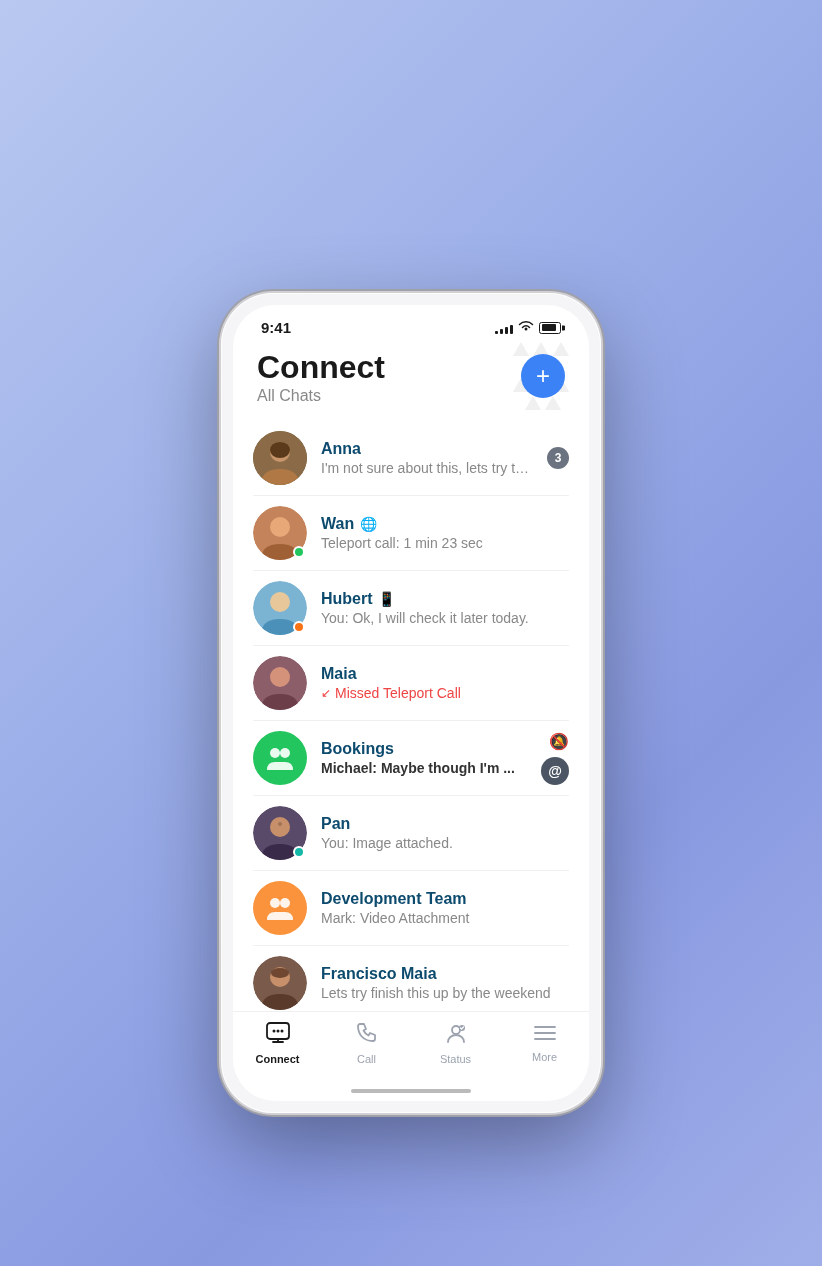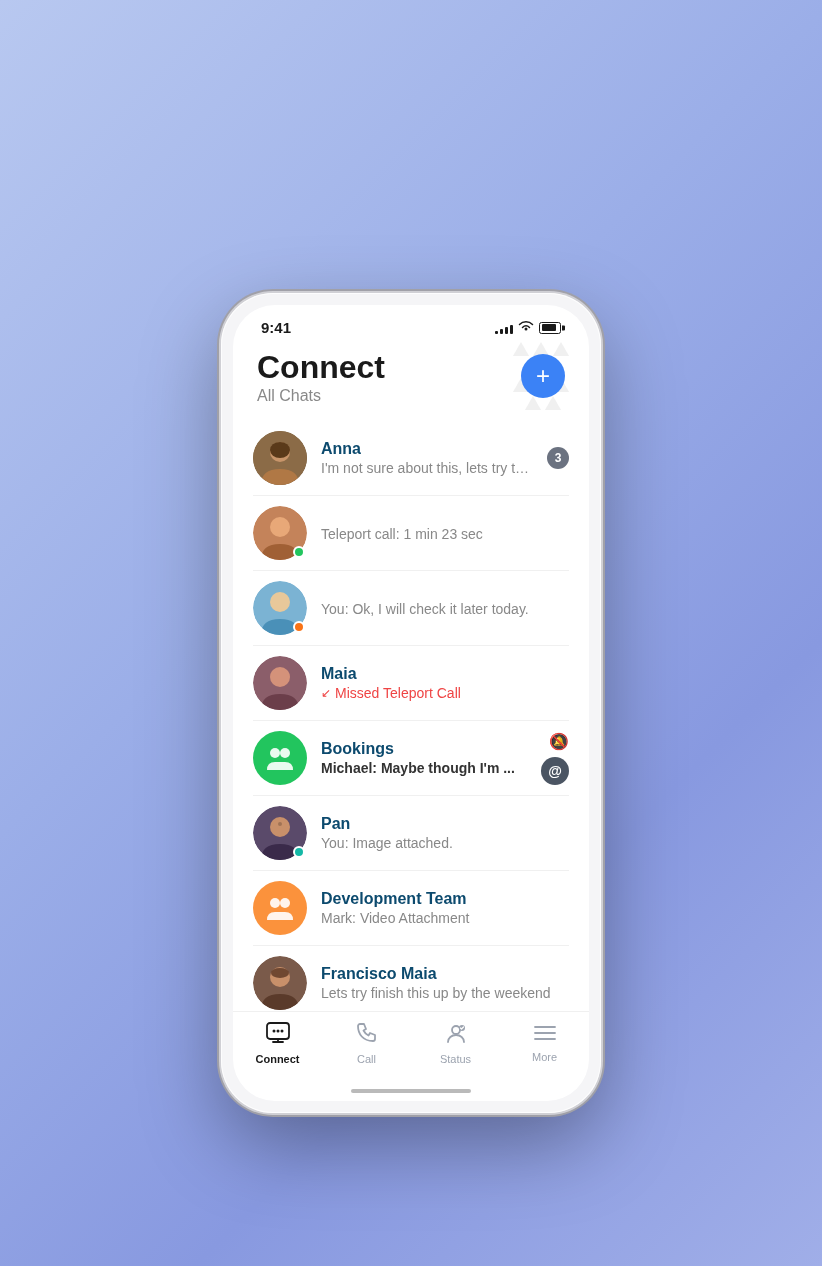--- a/index.html
+++ b/index.html
@@ -436,37 +436,45 @@
             <div class="avatar">
               <svg width="54" height="54" viewBox="0 0 54 54">
                 <circle cx="27" cy="27" r="27" fill="#c4835a"></circle>
                 <circle cx="27" cy="21" r="10" fill="#e8a878"></circle>
                 <path d="M8 54 Q8 38 27 38 Q46 38 46 54" fill="#a06035"></path>
               </svg>
             </div>
             <div class="online-dot dot-green"></div>
           </div>
           <div class="chat-content">
+            <div class="chat-name-row">
+              <span class="chat-name">Wan</span>
+              <span class="chat-icon">🌐</span>
+            </div>
             <div class="chat-preview">Teleport call: 1 min 23 sec</div>
           </div>
         </div>
         <div class="list-divider"></div>
 
         <div class="chat-item">
           <div class="avatar-wrapper">
             <div class="avatar">
               <svg width="54" height="54" viewBox="0 0 54 54">
                 <circle cx="27" cy="27" r="27" fill="#7BB3D3"></circle>
                 <circle cx="27" cy="21" r="10" fill="#e8c89a"></circle>
                 <path d="M8 54 Q8 38 27 38 Q46 38 46 54" fill="#4A90B8"></path>
               </svg>
             </div>
             <div class="online-dot dot-orange"></div>
           </div>
           <div class="chat-content">
+            <div class="chat-name-row">
+              <span class="chat-name">Hubert</span>
+              <span class="chat-icon">📱</span>
+            </div>
             <div class="chat-preview">You: Ok, I will check it later today.</div>
           </div>
         </div>
         <div class="list-divider"></div>
 
         <div class="chat-item">
           <div class="avatar-wrapper">
             <div class="avatar">
               <svg width="54" height="54" viewBox="0 0 54 54">
                 <circle cx="27" cy="27" r="27" fill="#8B5E6A"></circle>

